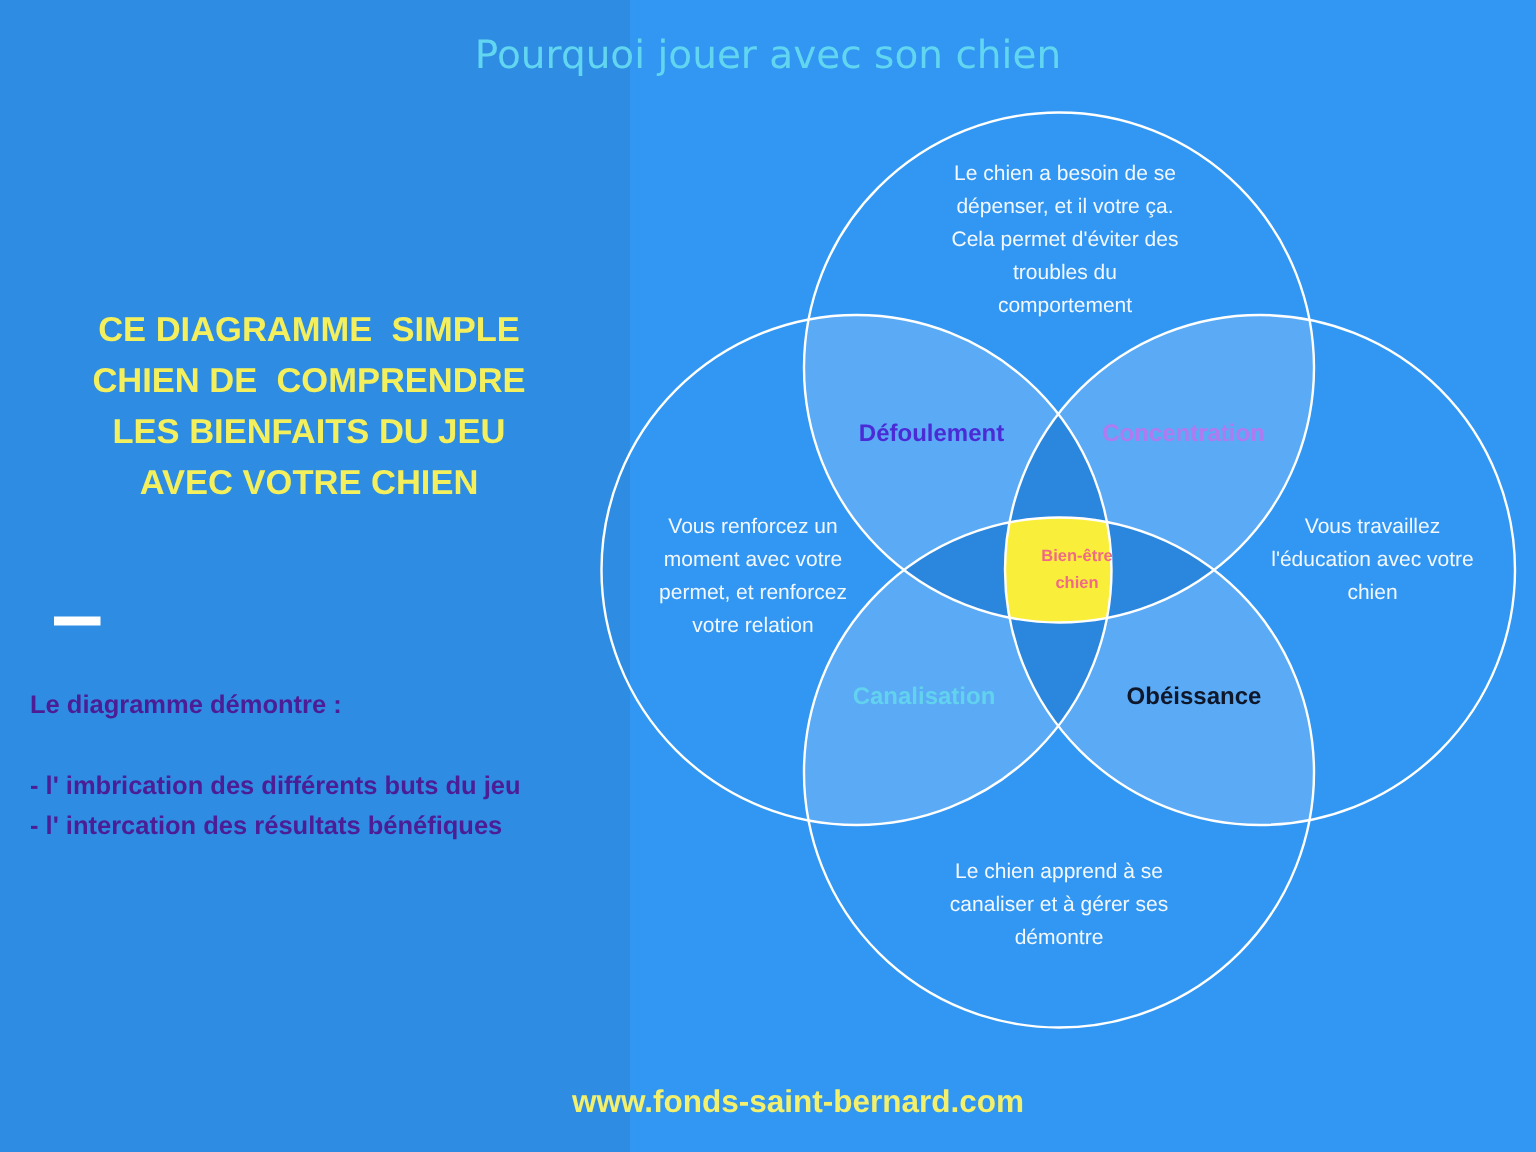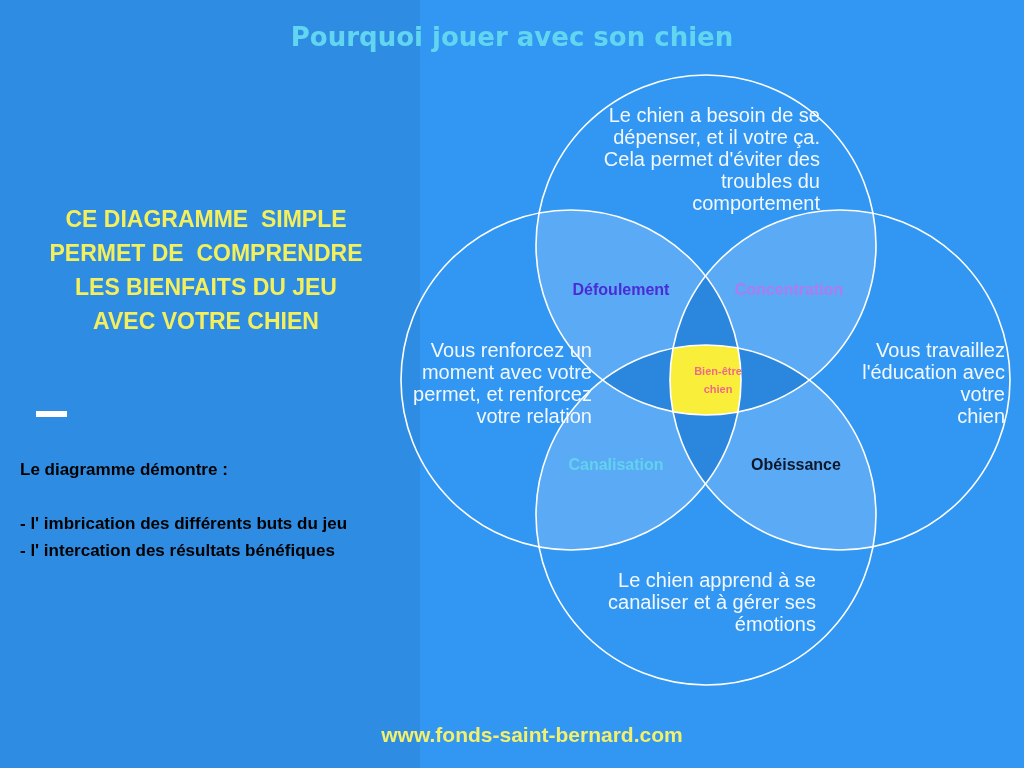--- a/index.html
+++ b/index.html
@@ -8,41 +8,41 @@
       background: #3197f2;
       font-family: "Liberation Sans", sans-serif;
     }
     .left-panel {
       position: absolute; left: 0; top: 0; width: 420px; height: 768px;
       background: #2e8de3;
     }
     .page-title {
       position: absolute; left: 0; top: 22px; width: 1024px; text-align: center;
       font-family: "DejaVu Sans", sans-serif; font-size: 26px; color: #62d6f0;
-      font-weight: bold; letter-spacing: 0px;
+      font-weight: normal; letter-spacing: 0px;
     }
     .headline {
       position: absolute; left: 0; top: 202px; width: 412px; text-align: center;
       color: #f4ef5c; font-weight: bold; font-size: 23px; line-height: 34px;
       font-family: "Liberation Sans", sans-serif;
     }
     .headline div { white-space: pre; }
     .dash {
       position: absolute; left: 36px; top: 411px; width: 31px; height: 6px;
       background: #ffffff;
     }
     .explain {
-      position: absolute; left: 20px; top: 456px; color: #000000;
+      position: absolute; left: 20px; top: 456px; color: #4c1d95;
       font-weight: bold; font-size: 17px; line-height: 27px;
     }
     .explain .heading { margin-bottom: 27px; }
     .venn { position: absolute; left: 0; top: 0; }
     .circle-text {
-      position: absolute; color: #f3f8ff; font-size: 20px; line-height: 22px;
-      text-align: right; font-family: "Liberation Sans", sans-serif;
+      position: absolute; color: #f3f8ff; font-size: 14px; line-height: 22px;
+      text-align: center; font-family: "Liberation Sans", sans-serif;
     }
     .region-label {
       position: absolute; font-weight: bold; font-size: 16px; text-align: center;
       font-family: "Liberation Sans", sans-serif;
     }
     .center-label {
       position: absolute; left: 671px; top: 350px; width: 70px; height: 60px;
       display: flex; flex-direction: column; align-items: center; justify-content: center;
       color: #f06a86; font-weight: bold; font-size: 11px; line-height: 18px; text-align: center; padding-left: 12px;
     }
@@ -54,21 +54,21 @@
   </style>
 </head>
 <body>
 
 <div class="left-panel"></div>
 
 <h1 class="page-title" style="margin:0;">Pourquoi jouer avec son chien</h1>
 
 <div class="headline">
   <div>CE DIAGRAMME  SIMPLE</div>
-  <div>PERMET DE  COMPRENDRE</div>
+  <div>CHIEN DE  COMPRENDRE</div>
   <div>LES BIENFAITS DU JEU</div>
   <div>AVEC VOTRE CHIEN</div>
 </div>
 
 <div class="dash"></div>
 
 <div class="explain">
   <div class="heading">Le diagramme démontre :</div>
   <div>- l' imbrication des différents buts du jeu</div>
   <div>- l' intercation des résultats bénéfiques</div>
@@ -141,21 +141,21 @@
 
 <div class="circle-text" style="left:825px; top:339px; width:180px;">
   <div>Vous travaillez</div>
   <div>l'éducation avec votre</div>
   <div>chien</div>
 </div>
 
 <div class="circle-text" style="left:596px; top:569px; width:220px;">
   <div>Le chien apprend à se</div>
   <div>canaliser et à gérer ses</div>
-  <div>émotions</div>
+  <div>démontre</div>
 </div>
 
 <div class="region-label" style="left:551px; top:281px; width:140px; color:#4b2bd6;">Défoulement</div>
 <div class="region-label" style="left:719px; top:281px; width:140px; color:#b07af0;text-align:center;">Concentration</div>
 <div class="region-label" style="left:546px; top:456px; width:140px; color:#63d2ee;">Canalisation</div>
 <div class="region-label" style="left:726px; top:456px; width:140px; color:#0f172a;">Obéissance</div>
 
 <div class="center-label">
   <div>Bien-être</div>
   <div>chien</div>

